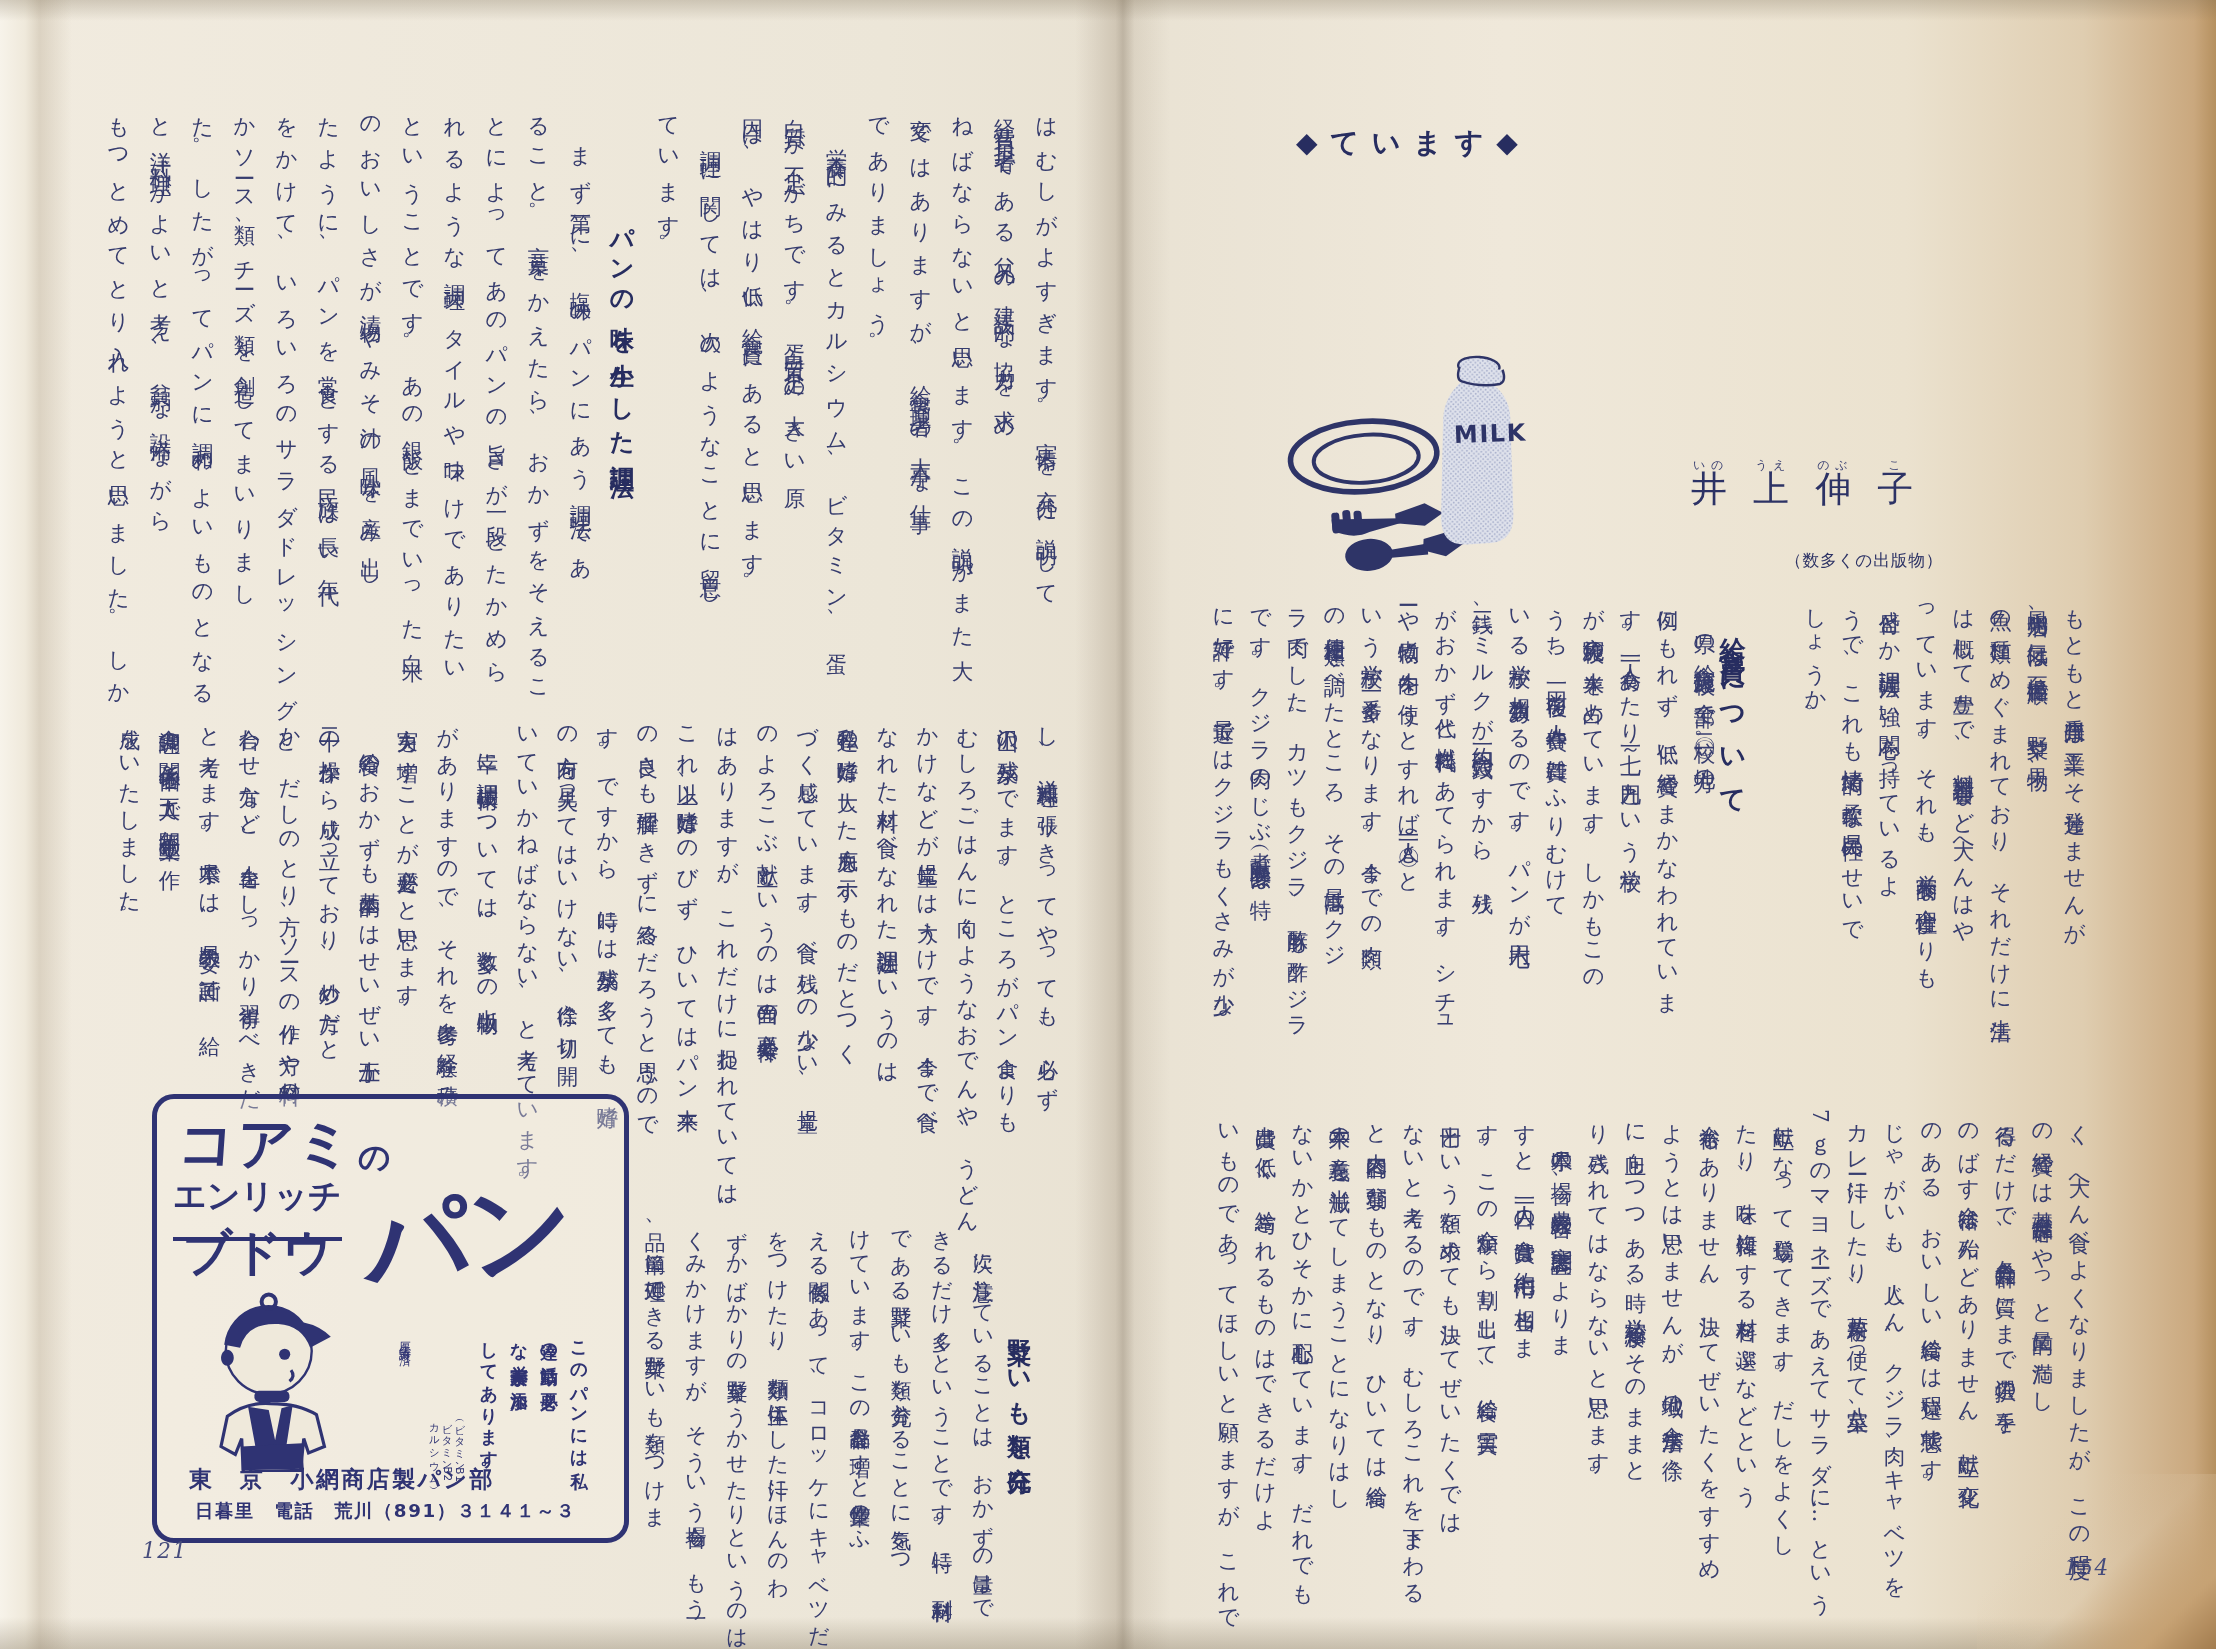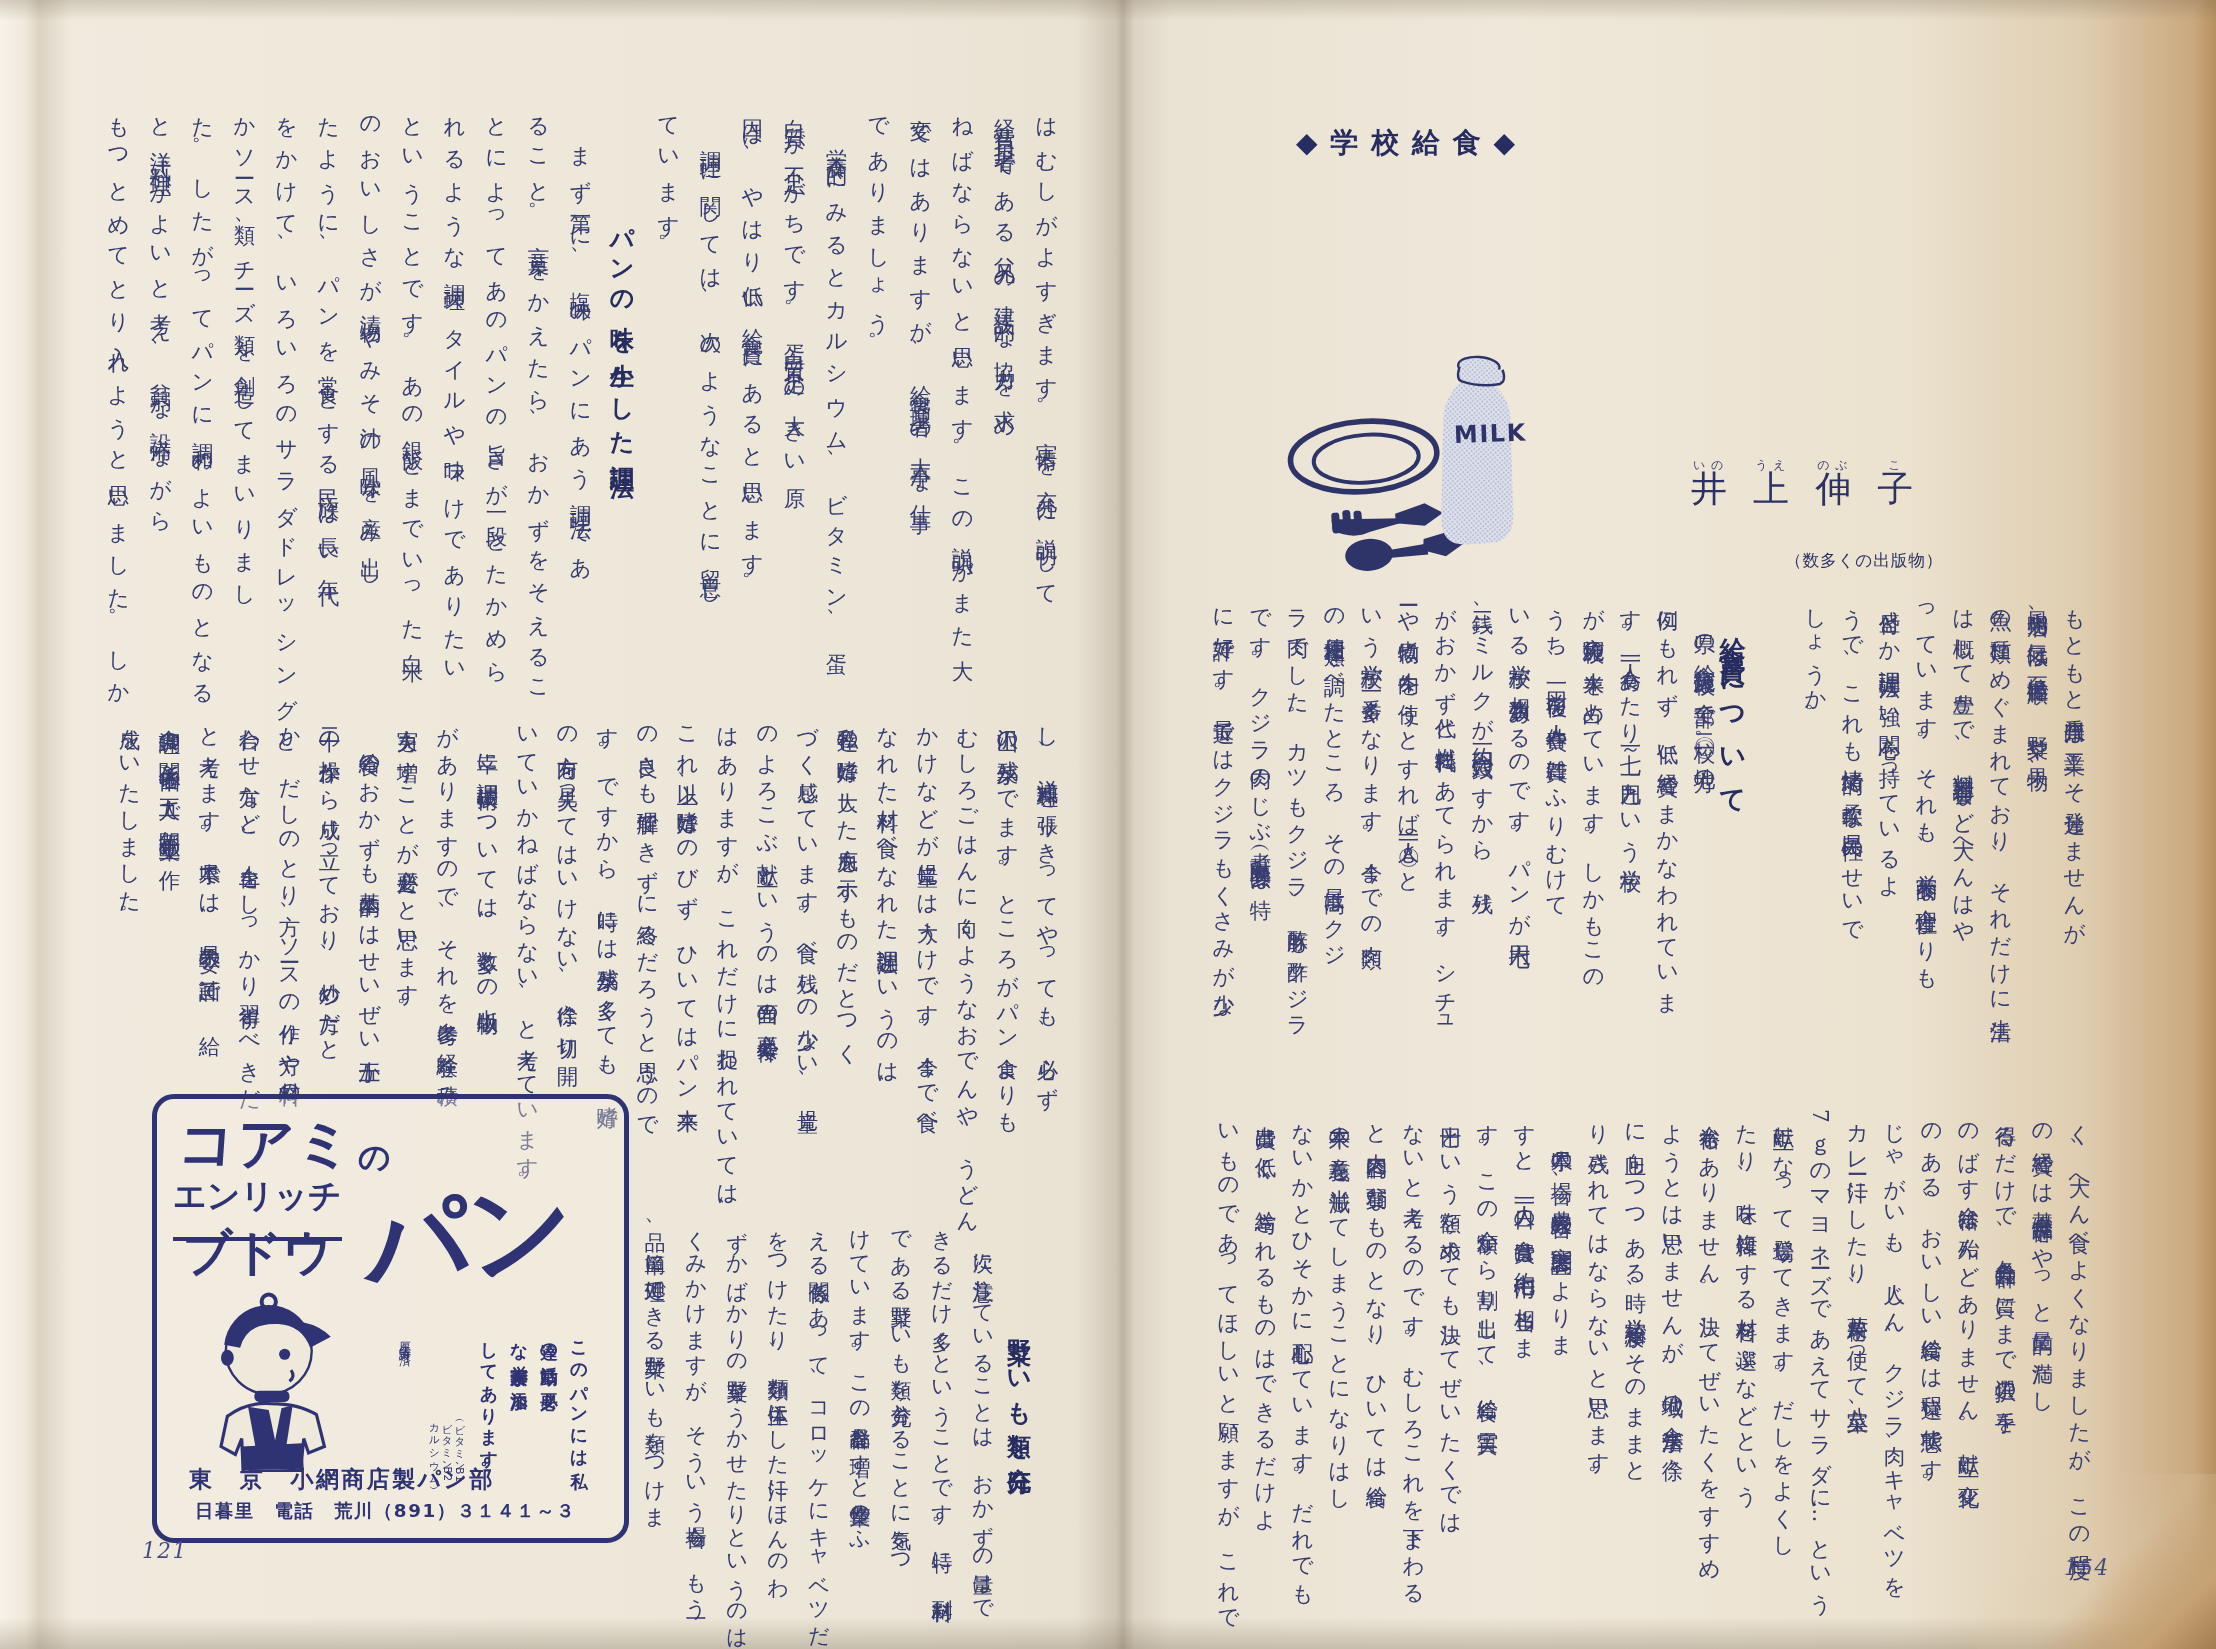--- a/index.html
+++ b/index.html
@@ -60,21 +60,21 @@
 <body>
 
 <div class="spread">
 
   <div class="edge-left"></div>
   <div class="gutter"></div>
   <div class="edge-top"></div>
   <div class="edge-bottom"></div>
   <div class="corner-curl"></div>
 
-  <div class="kicker">◆学校給食◆</div>
+  <div class="kicker">◆ています◆</div>
 
 
   <svg class="abs" style="position:absolute;left:1272px;top:333px;" width="263" height="247" viewBox="0 0 330 310">
     <defs>
       <pattern id="ht" width="6" height="6" patternUnits="userSpaceOnUse">
         <rect width="6" height="6" fill="#dfe2ec"></rect>
         <circle cx="1.5" cy="1.5" r="1.2" fill="#aab1cc"></circle>
         <circle cx="4.5" cy="4.5" r="1.2" fill="#aab1cc"></circle>
       </pattern>
     </defs>

